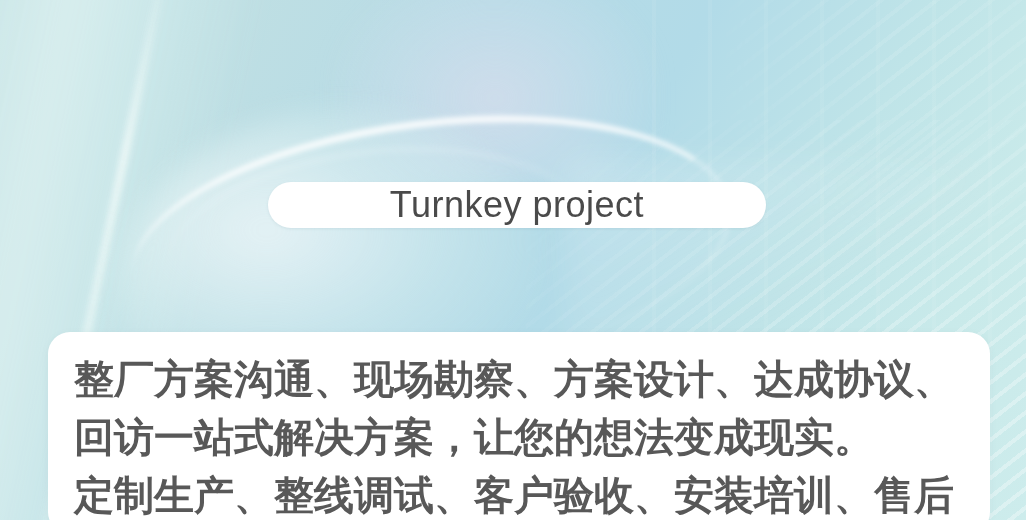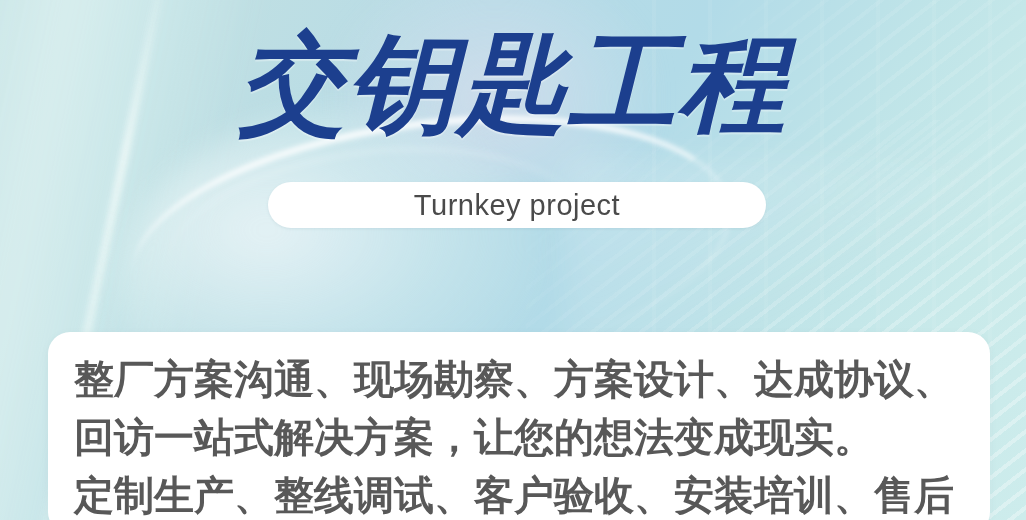--- a/index.html
+++ b/index.html
@@ -198,21 +198,21 @@
     height: 46px;
     background: #ffffff;
     border-radius: 23px;
     display: flex;
     align-items: center;
     justify-content: center;
     box-shadow: 0 1px 3px rgba(120,160,170,0.18);
   }
   .pill-text {
     color: #4a4a4a;
-    font-size: 29px;
+    font-size: 36px;
     line-height: 34px;
     letter-spacing: 0.5px;
     font-weight: 400;
     white-space: nowrap;
   }
 
   
   .card {
     position: absolute;
     left: 48px;
@@ -248,21 +248,20 @@
     <div class="bg-tint-violet"></div>
     <div class="bg-blob"></div>
     <div class="bg-swoosh"></div>
     <div class="bg-swoosh-2"></div>
     <div class="bg-seams"></div>
     <div class="bg-sweep"></div>
     <div class="bg-stripes-top"></div>
     <div class="bg-stripes"></div>
   </div>
 
-  <div class="headline">交钥匙工程</div>
 
   <div class="pill">
     <span class="pill-text">Turnkey project</span>
   </div>
 
   <div class="card">
     <div class="card-text">
       <span class="card-line">整厂方案沟通、现场勘察、方案设计、达成协议、</span>
       <span class="card-line">回访一站式解决方案，让您的想法变成现实。</span>
       <span class="card-line">定制生产、整线调试、客户验收、安装培训、售后</span>

